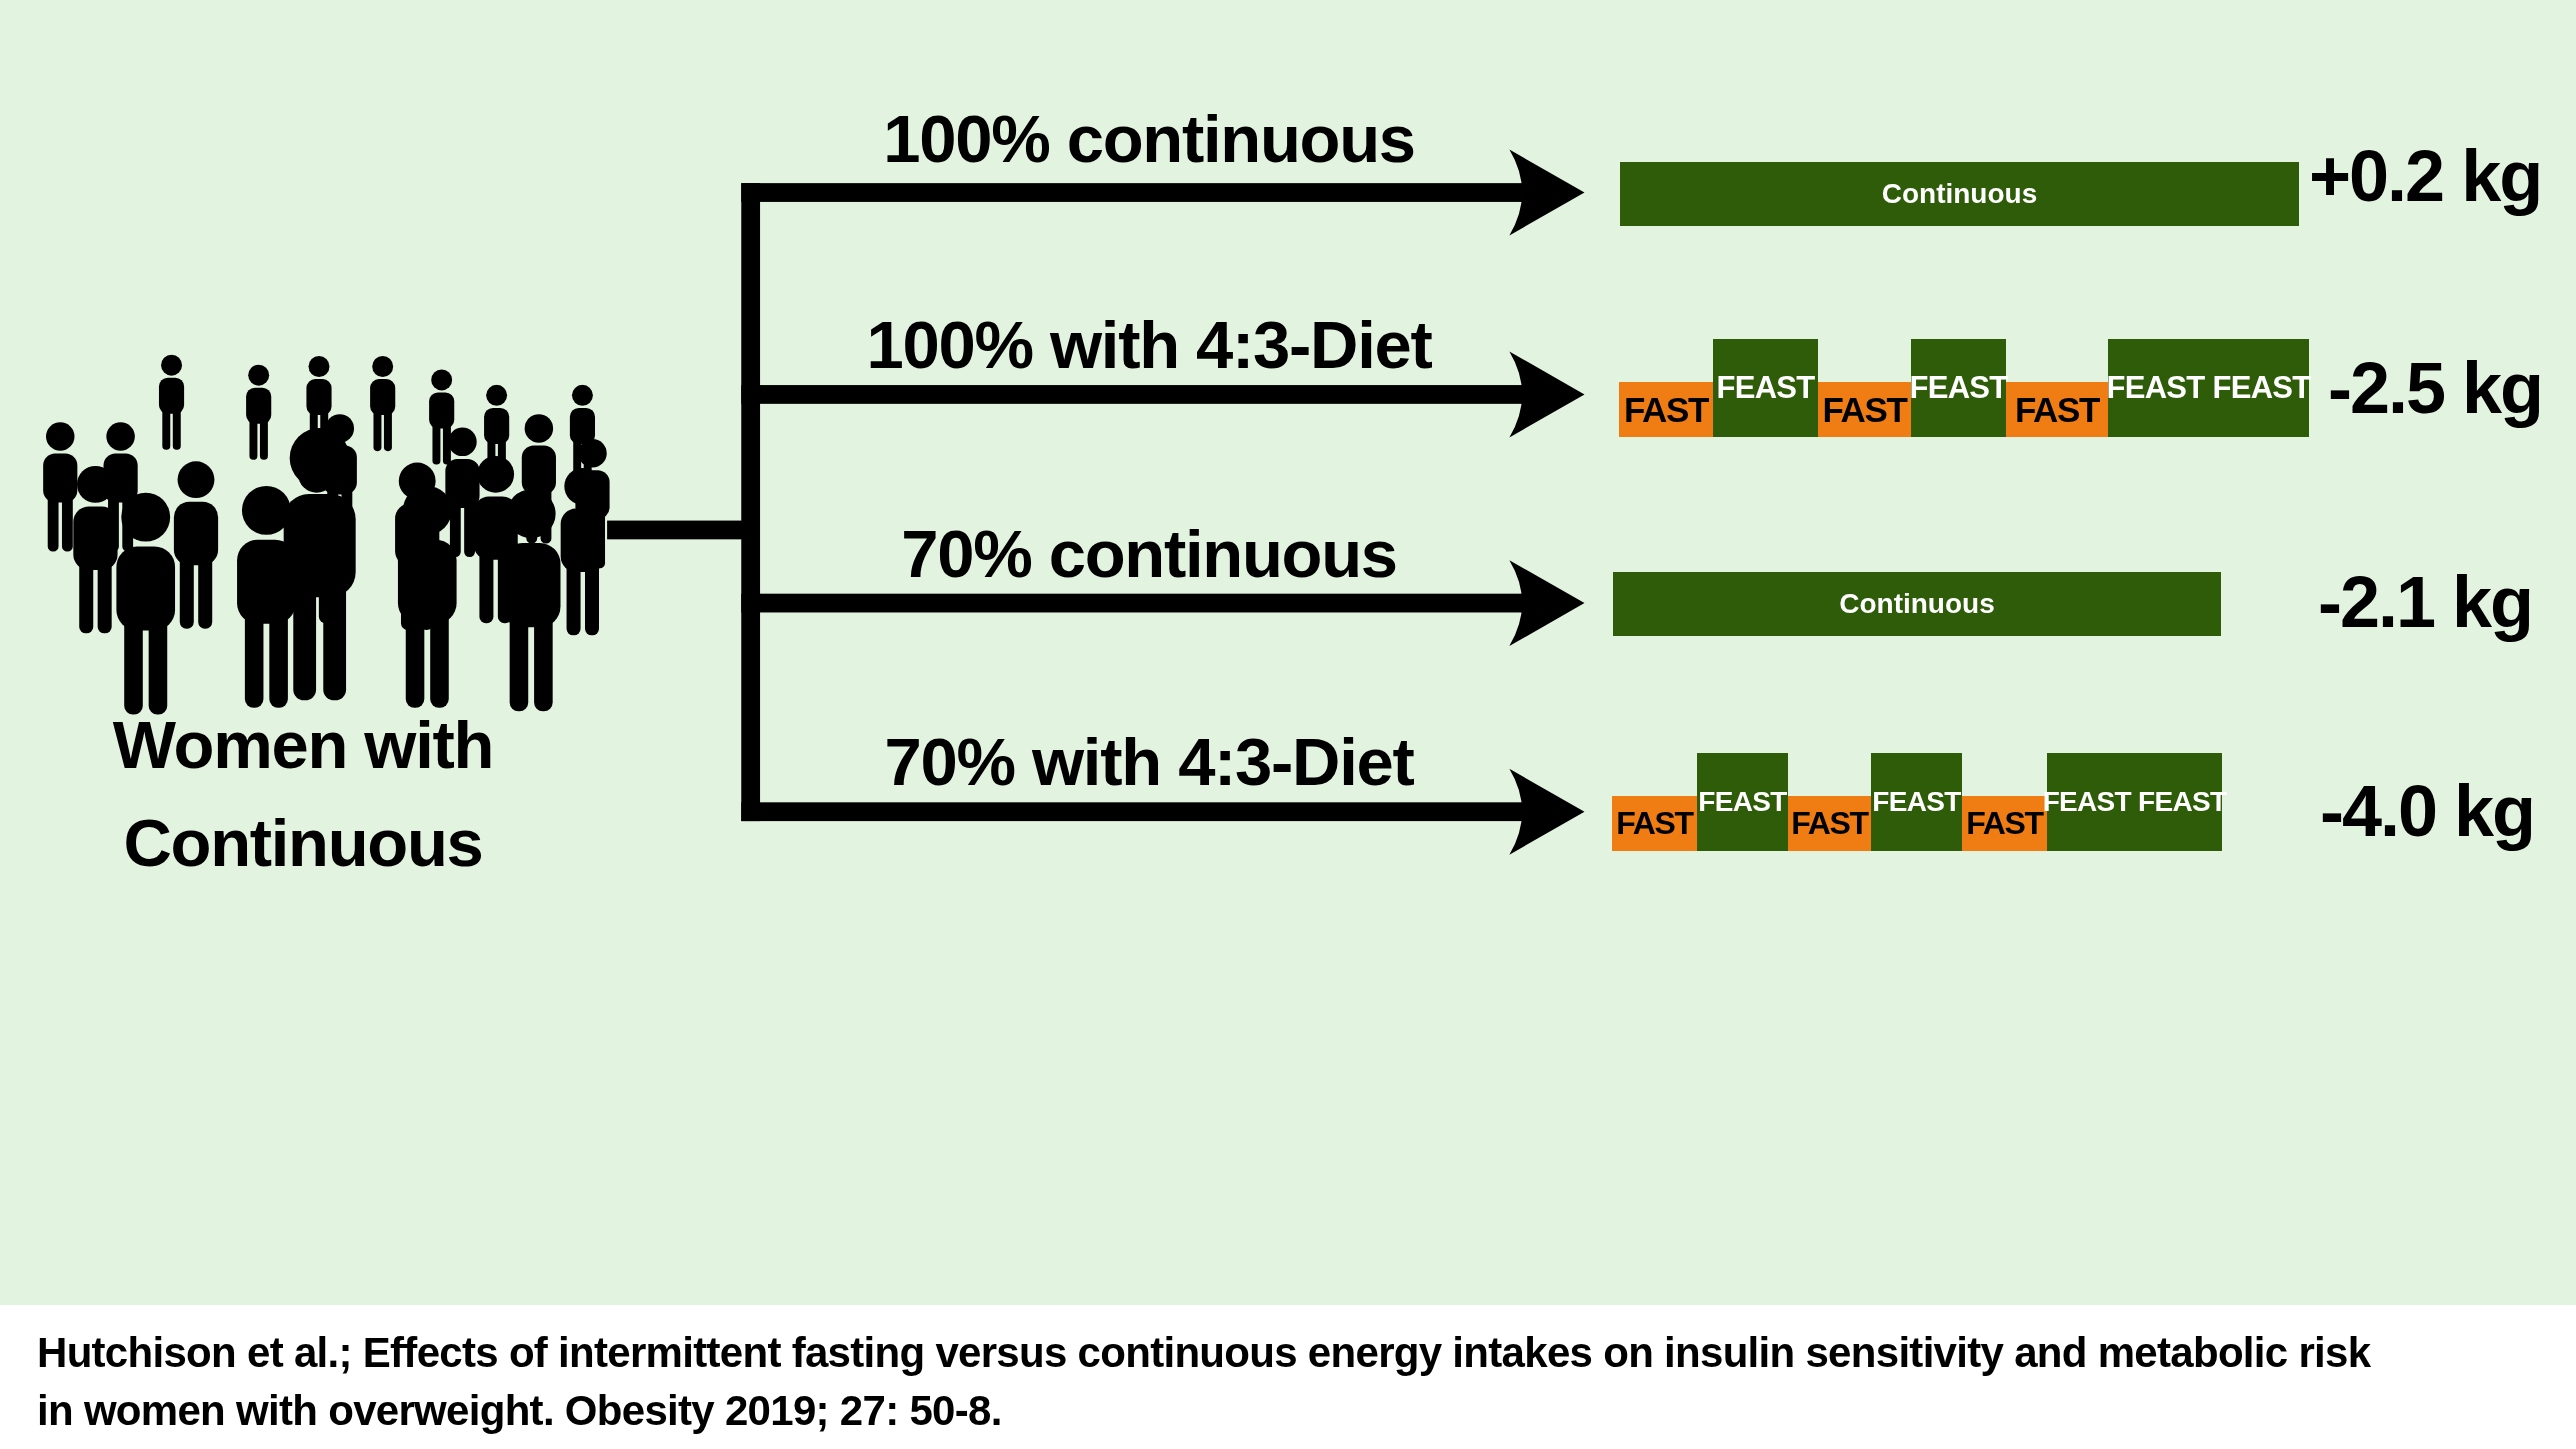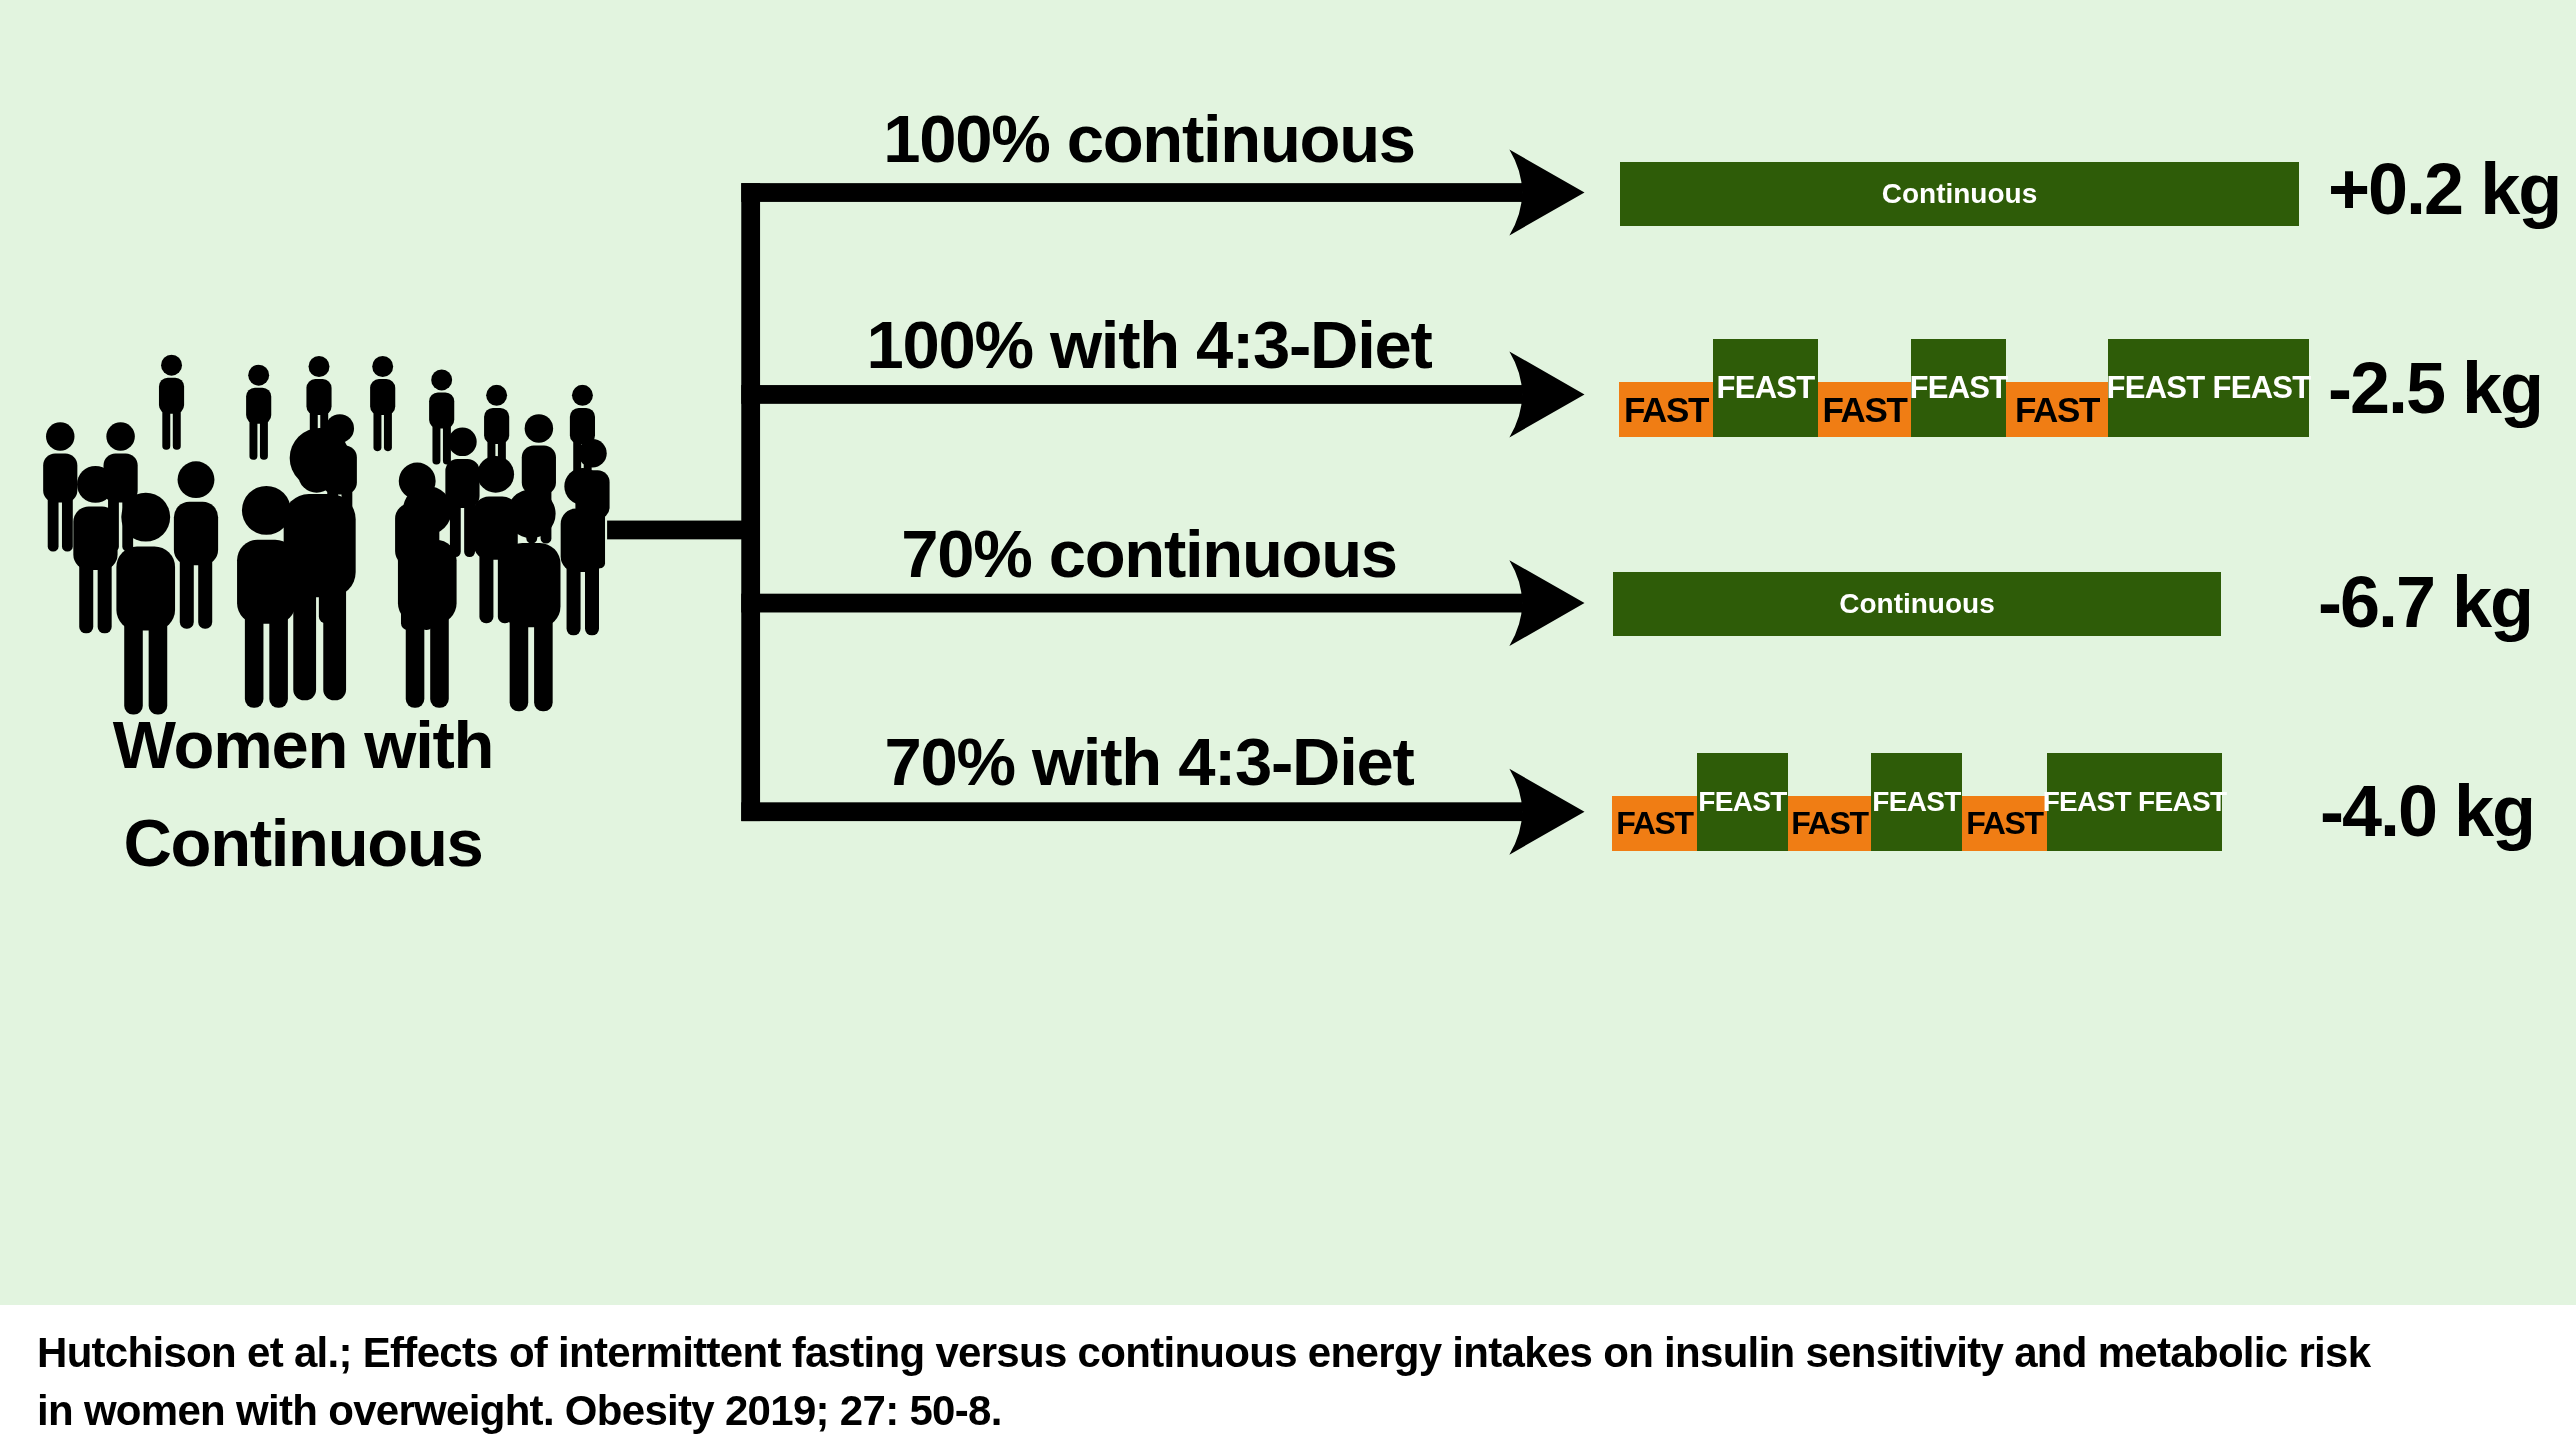--- a/index.html
+++ b/index.html
@@ -36,21 +36,21 @@
   .pat-2{left:1619px;top:339px;height:98px;}
   .pat-4{left:1612px;top:753px;height:98px;}
   .blk{display:flex;align-items:center;justify-content:center;white-space:nowrap;}
   .fast{background:var(--orange);color:var(--ink);height:55px;font-size:35px;letter-spacing:-1.3px;}
   .feast{background:var(--green);color:#fff;height:98px;font-size:31px;letter-spacing:-0.7px;margin-top:48px;}
   .pat-4 .fast{font-size:32px;}
   .pat-4 .feast{font-size:28px;}
   .result{
     position:absolute;font-size:72px;line-height:83px;letter-spacing:-2px;white-space:nowrap;
   }
-  .res-1{left:2309px;top:148px;margin-left:19px;} .res-2{left:2328px;top:347px;}
+  .res-1{left:2309px;top:135px;} .res-2{left:2328px;top:347px;}
   .res-3{left:2318px;top:561px;} .res-4{left:2320px;top:770px;}
   .caption{
     position:absolute;left:1147px;top:958px;transform:translateX(-50%);
     font-size:64px;letter-spacing:-1.3px;white-space:nowrap;
   }
   .footer{
     position:absolute;left:0;top:1305px;width:2576px;height:144px;background:var(--paper);
     padding:19px 0 0 37px;box-sizing:border-box;
     font-size:42px;line-height:58px;letter-spacing:-0.7px;
   }
@@ -147,21 +147,21 @@
     <div class="blk fast" style="width:85px">FAST</div>
     <div class="blk feast" style="width:91px">FEAST</div>
     <div class="blk fast" style="width:83px">FAST</div>
     <div class="blk feast" style="width:91px">FEAST</div>
     <div class="blk fast" style="width:85px">FAST</div>
     <div class="blk feast" style="width:175px">FEAST FEAST</div>
   </div>
 
   <div class="result res-1">+0.2 kg</div>
   <div class="result res-2">-2.5 kg</div>
-  <div class="result res-3">-6.7 kg</div>
+  <div class="result res-3">-2.1 kg</div>
   <div class="result res-4">-4.0 kg</div>
 
 
   <div class="footer">
     <div>Hutchison et al.; Effects of intermittent fasting versus continuous energy intakes on insulin sensitivity and metabolic risk</div>
     <div>in women with overweight. Obesity 2019; 27: 50-8.</div>
   </div>
 
 </div>
 

